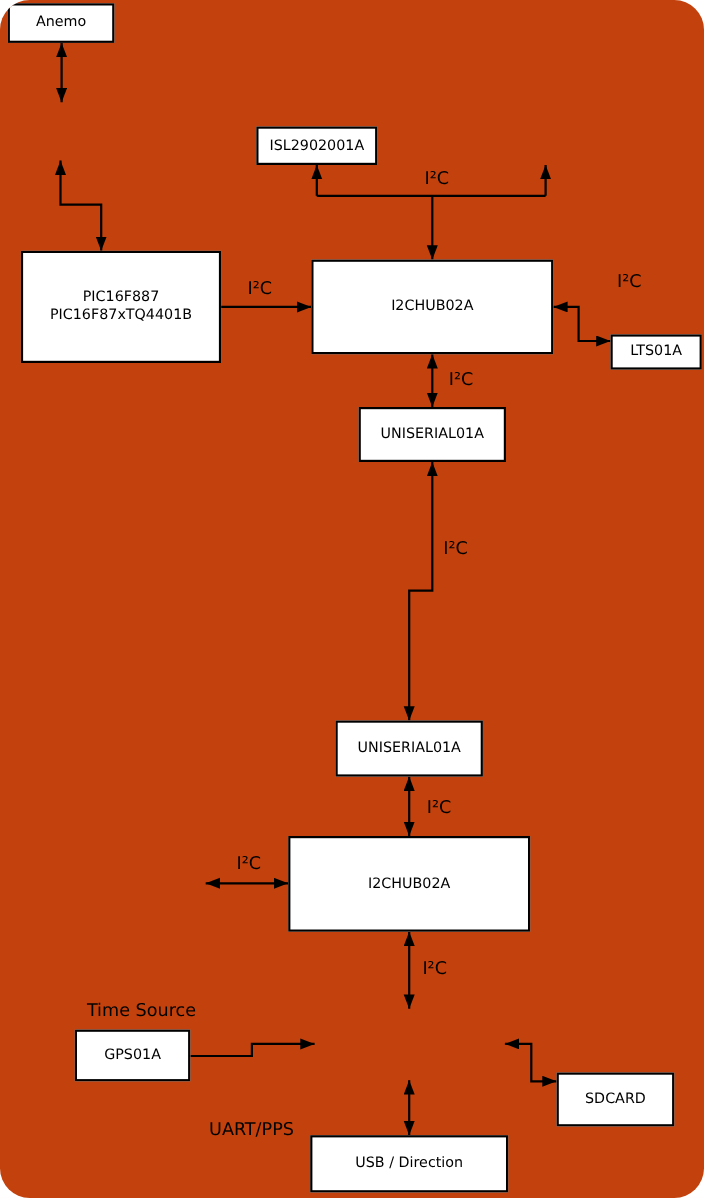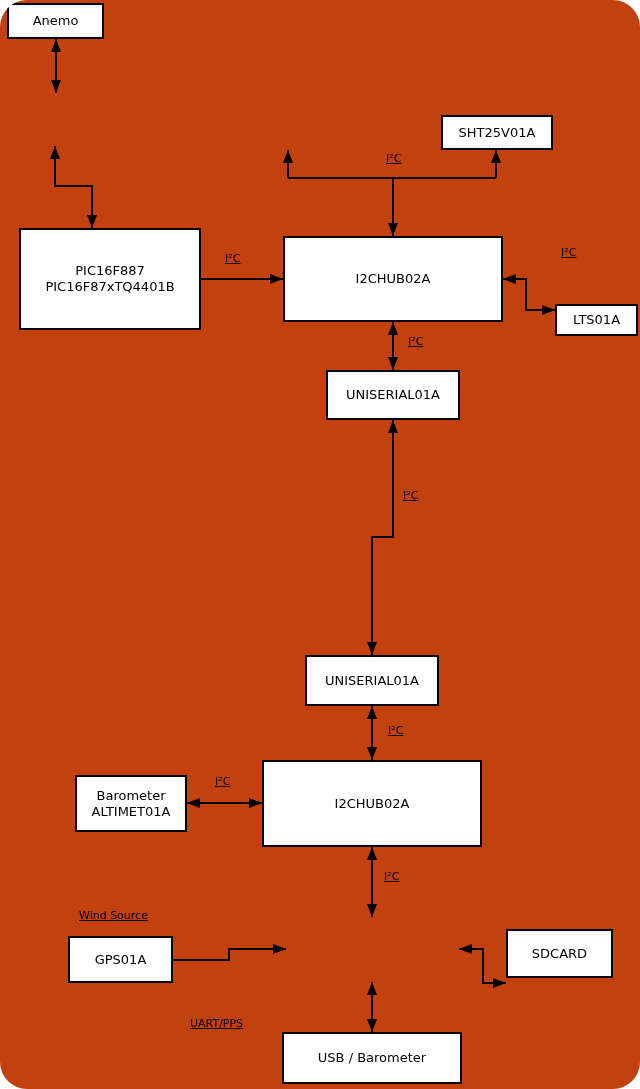--- a/index.html
+++ b/index.html
@@ -33,24 +33,23 @@
     text-align: center;
   }
   .node-label {
     font-size: 13px;
     line-height: 1.22;
     color: #000000;
     white-space: pre-line;
   }
   .edge-label {
     position: absolute;
-    font-size: 11px;
+    font-size: 16px;
     color: #000000;
     white-space: nowrap;
-    text-decoration: underline;
   }
 </style>
 </head>
 <body>
 
 <div id="canvas">
 
   <svg id="wires" width="640" height="1089" viewBox="0 0 640 1089" xmlns="http://www.w3.org/2000/svg">
     <defs>
       <marker id="arr" markerUnits="userSpaceOnUse" markerWidth="14" markerHeight="12" refX="13" refY="5" orient="auto-start-reverse">
@@ -93,24 +92,24 @@
   <div class="node" style="left:7px;top:3px;width:97px;height:36px">
     <span class="node-label">Anemo</span>
   </div>
 
 
   <div class="node" style="left:19px;top:228px;width:182px;height:102px">
     <span class="node-label">PIC16F887
 PIC16F87xTQ4401B</span>
   </div>
 
+  <div class="node" style="left:233px;top:115px;width:110px;height:35px">
+    <span class="node-label">ISL2902001A</span>
+  </div>
 
-  <div class="node" style="left:441px;top:115px;width:112px;height:35px">
-    <span class="node-label">SHT25V01A</span>
-  </div>
 
   <div class="node" style="left:283px;top:236px;width:220px;height:86px">
     <span class="node-label">I2CHUB02A</span>
   </div>
 
   <div class="node" style="left:555px;top:304px;width:83px;height:32px">
     <span class="node-label">LTS01A</span>
   </div>
 
   <div class="node" style="left:326px;top:370px;width:134px;height:50px">
@@ -118,42 +117,38 @@
   </div>
 
   <div class="node" style="left:305px;top:655px;width:134px;height:51px">
     <span class="node-label">UNISERIAL01A</span>
   </div>
 
   <div class="node" style="left:262px;top:760px;width:220px;height:87px">
     <span class="node-label">I2CHUB02A</span>
   </div>
 
-  <div class="node" style="left:75px;top:775px;width:112px;height:57px">
-    <span class="node-label">Barometer
-ALTIMET01A</span>
-  </div>
 
 
   <div class="node" style="left:68px;top:936px;width:105px;height:47px">
     <span class="node-label">GPS01A</span>
   </div>
 
-  <div class="node" style="left:506px;top:929px;width:107px;height:49px">
+  <div class="node" style="left:506px;top:975px;width:107px;height:49px">
     <span class="node-label">SDCARD</span>
   </div>
 
   <div class="node" style="left:282px;top:1032px;width:180px;height:52px">
-    <span class="node-label">USB / Barometer</span>
+    <span class="node-label">USB / Direction</span>
   </div>
 
   <span class="edge-label" style="left:386px;top:152px">I²C</span>
   <span class="edge-label" style="left:225px;top:252px">I²C</span>
   <span class="edge-label" style="left:561px;top:246px">I²C</span>
   <span class="edge-label" style="left:408px;top:335px">I²C</span>
   <span class="edge-label" style="left:403px;top:489px">I²C</span>
   <span class="edge-label" style="left:388px;top:724px">I²C</span>
   <span class="edge-label" style="left:215px;top:775px">I²C</span>
   <span class="edge-label" style="left:384px;top:870px">I²C</span>
-  <span class="edge-label" style="left:79px;top:909px">Wind Source</span>
+  <span class="edge-label" style="left:79px;top:909px">Time Source</span>
   <span class="edge-label" style="left:190px;top:1017px">UART/PPS</span>
 
 </div>
 
 </body></html>

